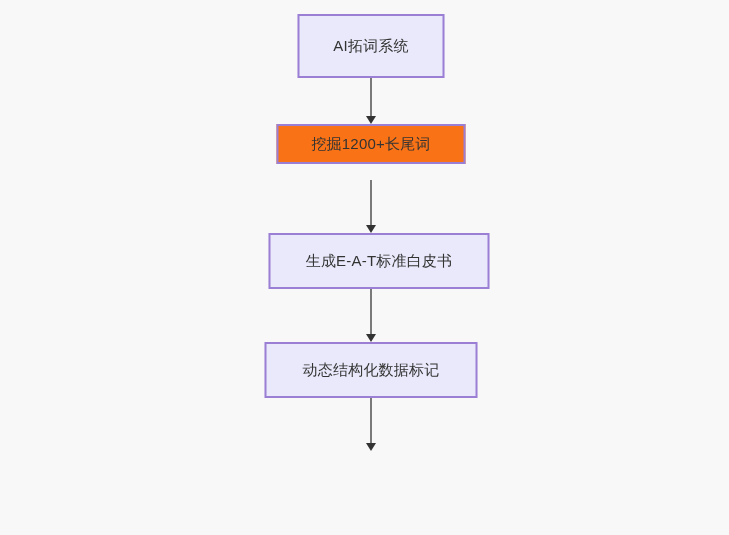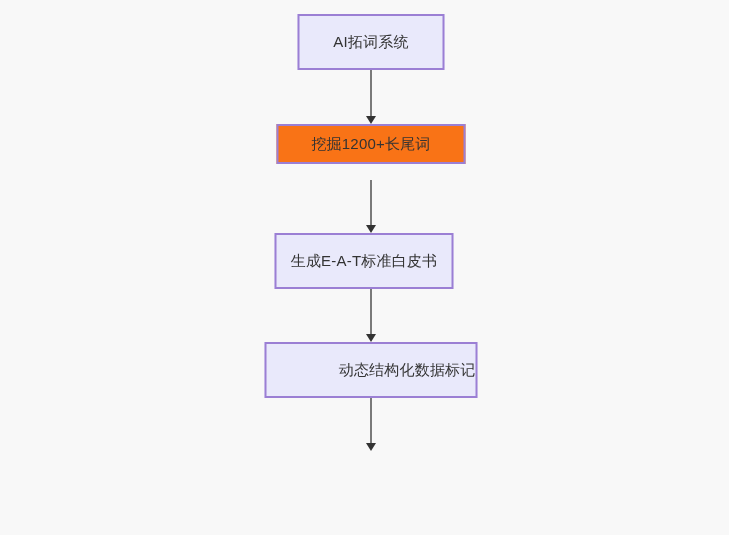--- a/index.html
+++ b/index.html
@@ -85,30 +85,30 @@
   <div class="connector" style="left: 371px; top: 289px; height: 53px;">
     <div class="line" style="height: 45px; background: rgb(122, 122, 122);"></div>
     <div class="arrowhead" style="border-top-color: rgb(51, 51, 51);"></div>
   </div>
 
   <div class="connector" style="left: 371px; top: 398px; height: 53px;">
     <div class="line" style="height: 45px; background: rgb(122, 122, 122);"></div>
     <div class="arrowhead" style="border-top-color: rgb(51, 51, 51);"></div>
   </div>
 
-  <div class="node" style="left: 371px; top: 14px; width: 147px; height: 56px; background: rgb(233, 233, 251); border-color: rgb(155, 127, 212);">
+  <div class="node" style="left: 371px; top: 14px; width: 147px; height: 64px; background: rgb(233, 233, 251); border-color: rgb(155, 127, 212);">
     <span class="node-label" style="color: rgb(51, 51, 51);">AI拓词系统</span>
   </div>
 
   <div class="node" style="left: 371px; top: 124px; width: 189px; height: 40px; background: #f97316; border-color: rgb(155, 127, 212);">
     <span class="node-label" style="color: rgb(51, 51, 51);">挖掘1200+长尾词</span>
   </div>
 
-  <div class="node" style="left: 364px; top: 233px; width: 179px; height: 56px; background: rgb(233, 233, 251); border-color: rgb(155, 127, 212);">
+  <div class="node" style="left: 379px; top: 233px; width: 221px; height: 56px; background: rgb(233, 233, 251); border-color: rgb(155, 127, 212);">
     <span class="node-label" style="color: rgb(51, 51, 51);">生成E-A-T标准白皮书</span>
   </div>
 
-  <div class="node" style="left: 371px; top: 342px; width: 213px; height: 56px; background: rgb(233, 233, 251); border-color: rgb(155, 127, 212); justify-content: flex-end;">
+  <div class="node" style="left: 371px; top: 342px; width: 213px; height: 56px; background: rgb(233, 233, 251); border-color: rgb(155, 127, 212);">
     <span class="node-label" style="color: rgb(51, 51, 51);">动态结构化数据标记</span>
   </div>
 
 
 </div>
 
 </body></html>

